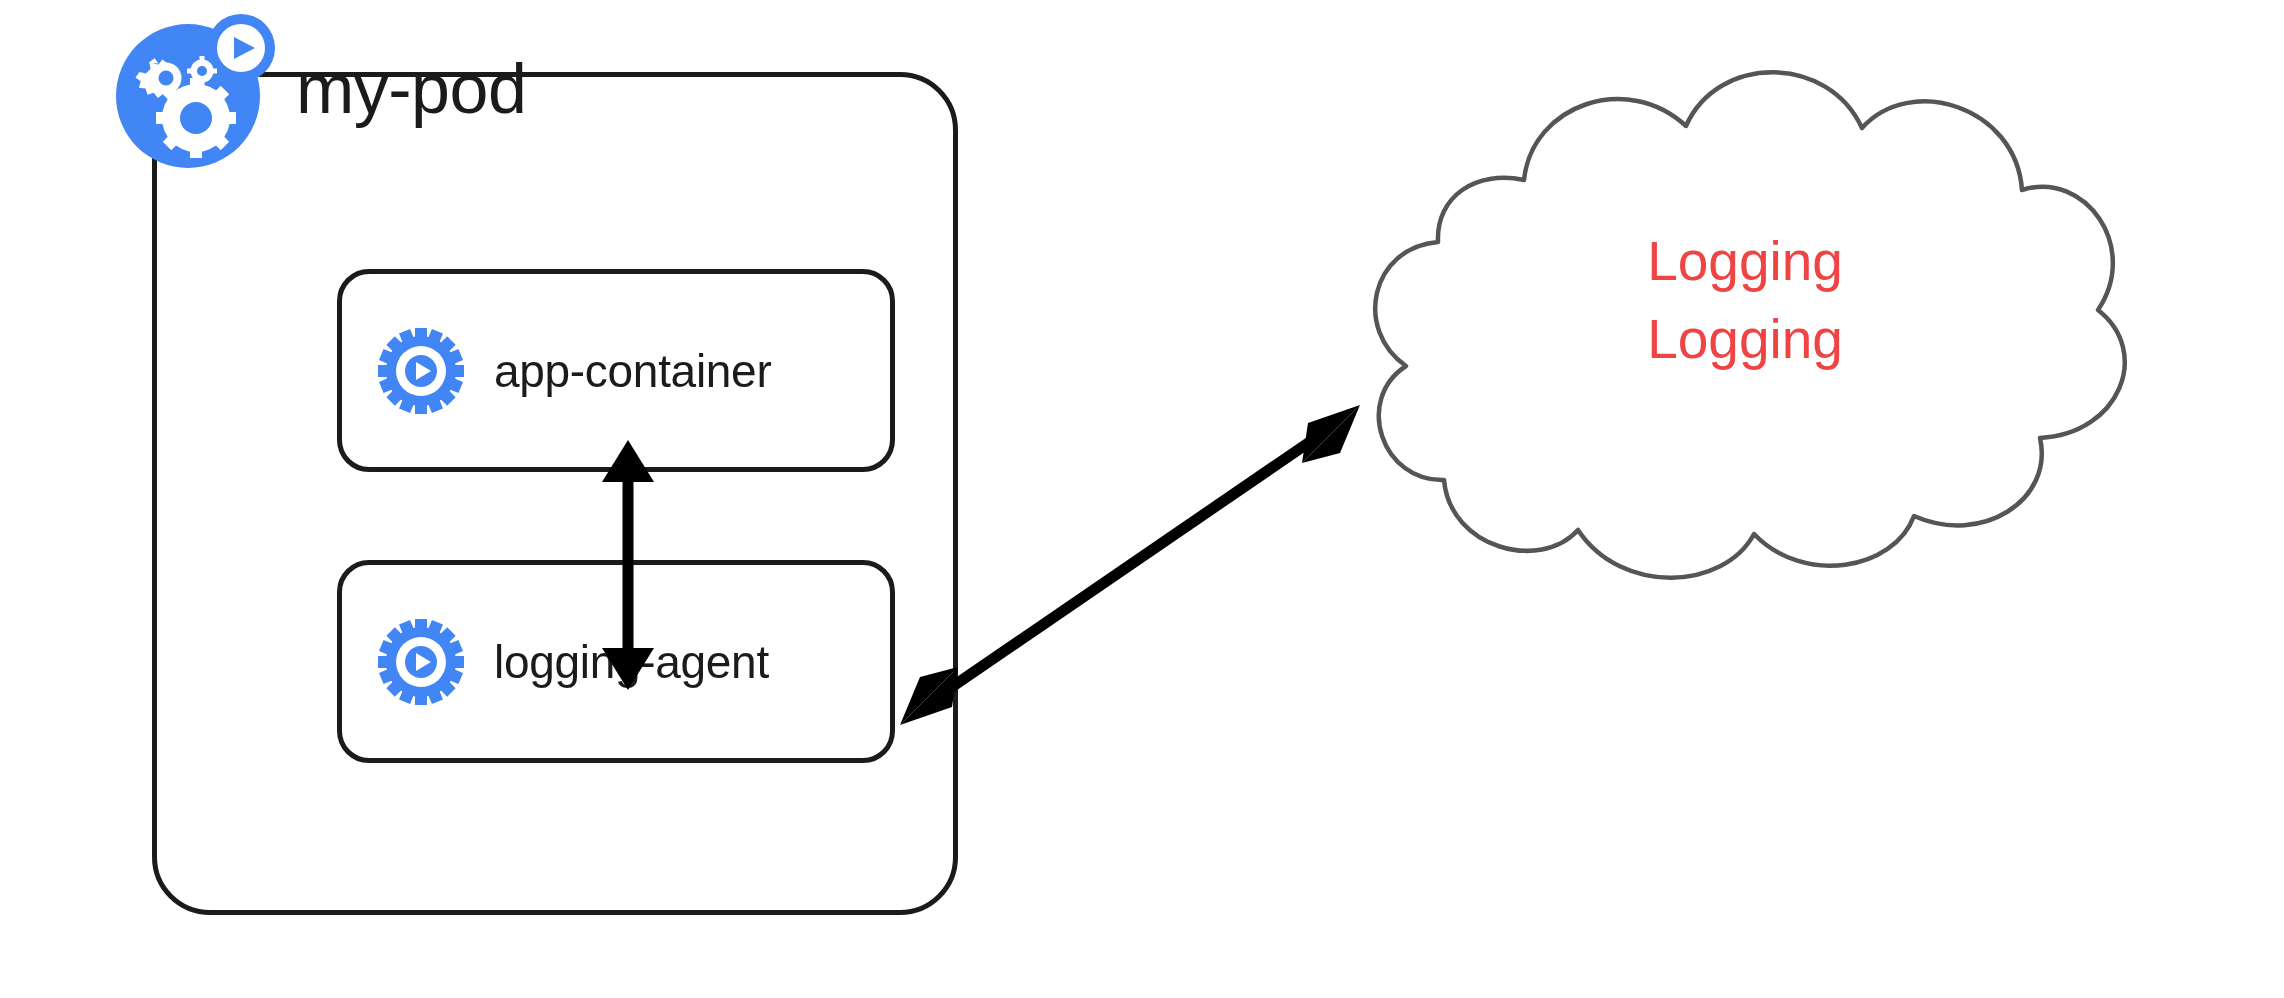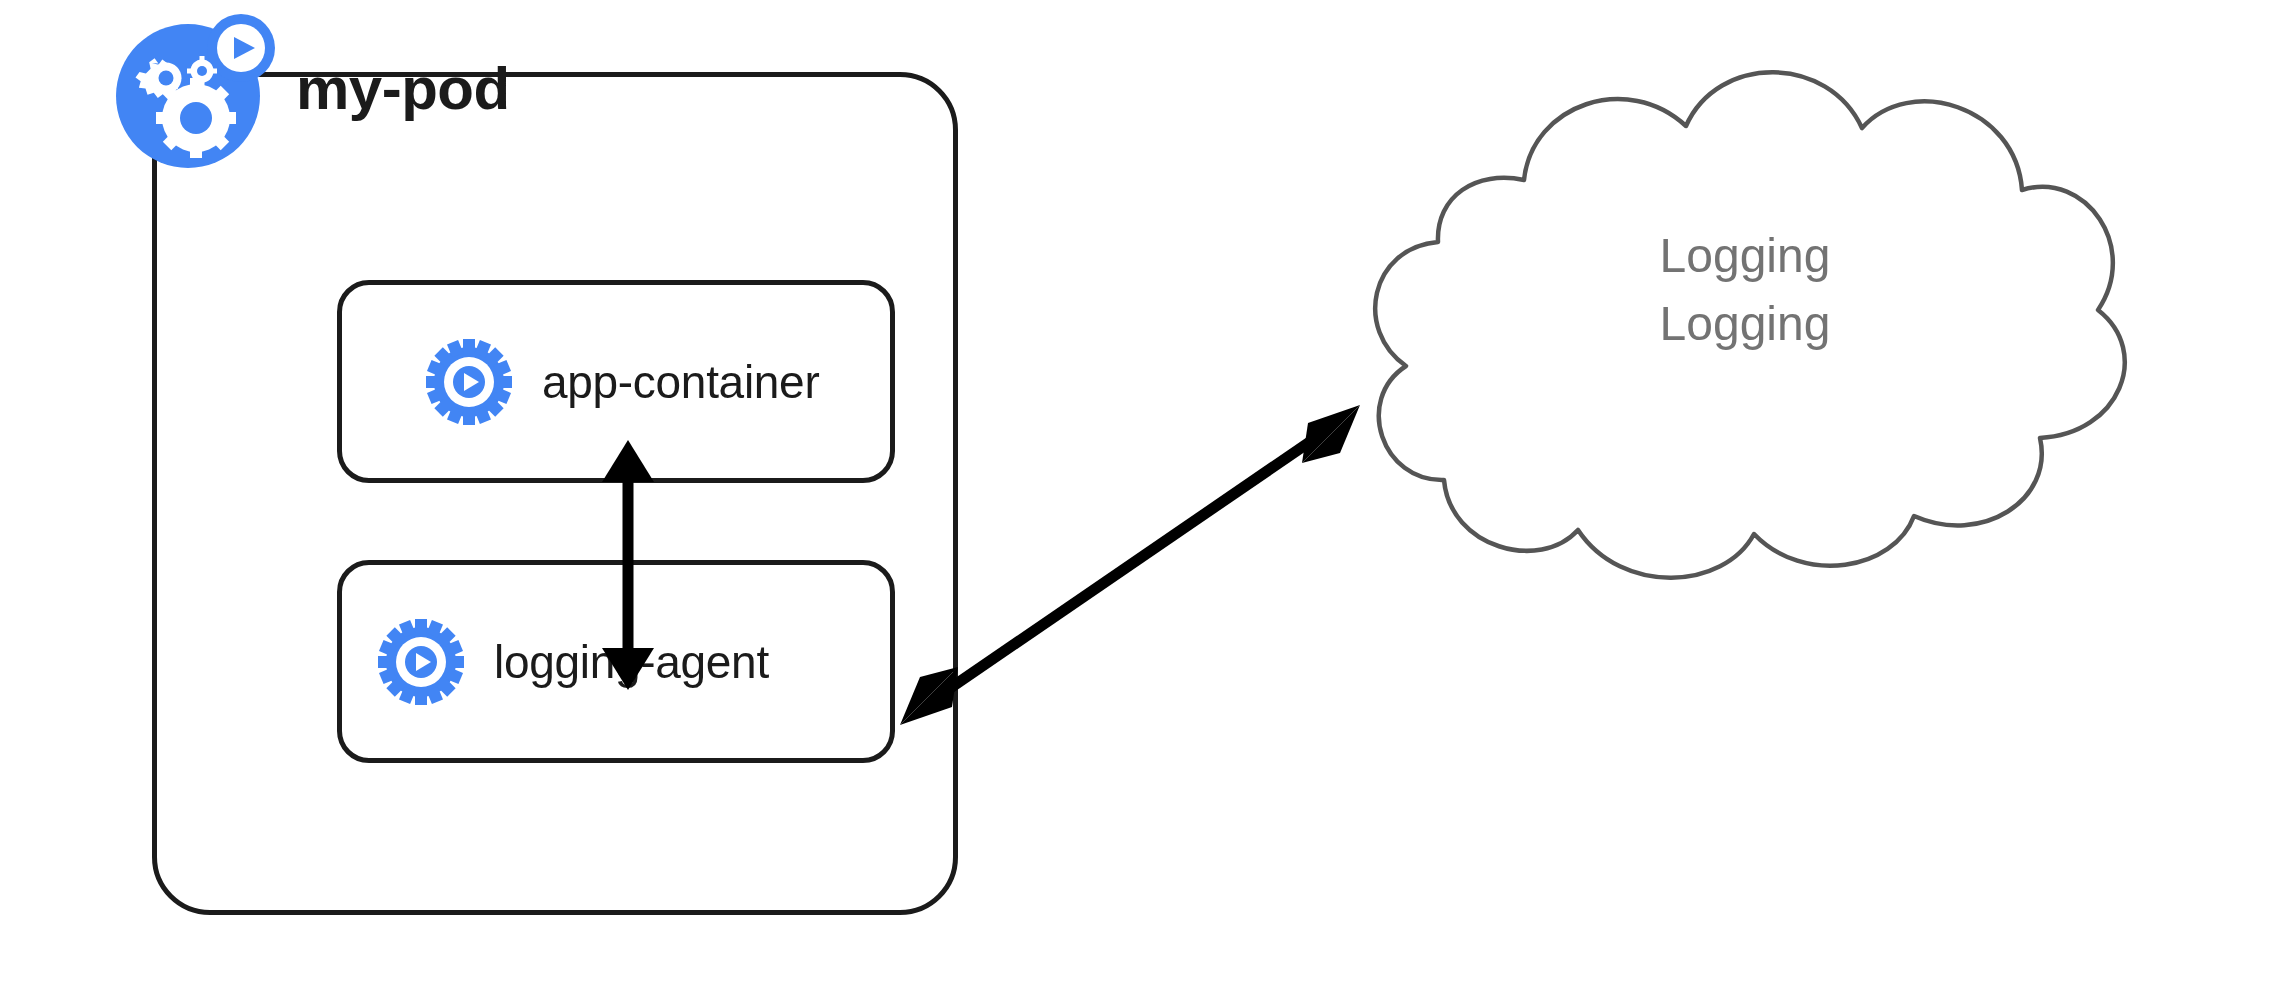--- a/index.html
+++ b/index.html
@@ -45,44 +45,43 @@
     gap: 20px;
     z-index: 6;
   }
   .pod-icon-wrap {
     width: 168px;
     height: 168px;
     flex: 0 0 auto;
     display: block;
   }
   .pod-title {
-    font-size: 60px;
+    font-size: 70px;
     line-height: 1;
     color: #1b1b1b;
     white-space: nowrap;
     letter-spacing: -0.5px;
     padding-bottom: 6px;
-    font-weight: bold;
   }
 
   
   .container-box {
     position: absolute;
     left: 337px;
     width: 558px;
     height: 203px;
     border: 5px solid #1b1b1b;
     border-radius: 32px;
     box-sizing: border-box;
     background: #ffffff;
     display: flex;
     align-items: center;
     z-index: 4;
   }
-  .container-box.app { top: 280px; padding-left: 48px; }
+  .container-box.app { top: 269px; }
   .container-box.agent { top: 560px; }
 
   .container-icon-wrap {
     width: 86px;
     height: 86px;
     flex: 0 0 auto;
     margin-left: 36px;
     display: block;
   }
   .container-label {
@@ -122,23 +121,23 @@
     width: 870px;
     height: 570px;
     z-index: 2;
   }
   .cloud-label {
     position: absolute;
     left: 1525px;
     top: 222px;
     width: 440px;
     text-align: center;
-    font-size: 48px;
+    font-size: 55px;
     line-height: 1.42;
-    color: #737373;
+    color: #ef4444;
     z-index: 3;
   }
   .cloud-label .ln { display: block; white-space: nowrap; }
 </style>
 </head>
 <body>
 
 <div id="canvas">
 
   <div class="pod-box"></div>

